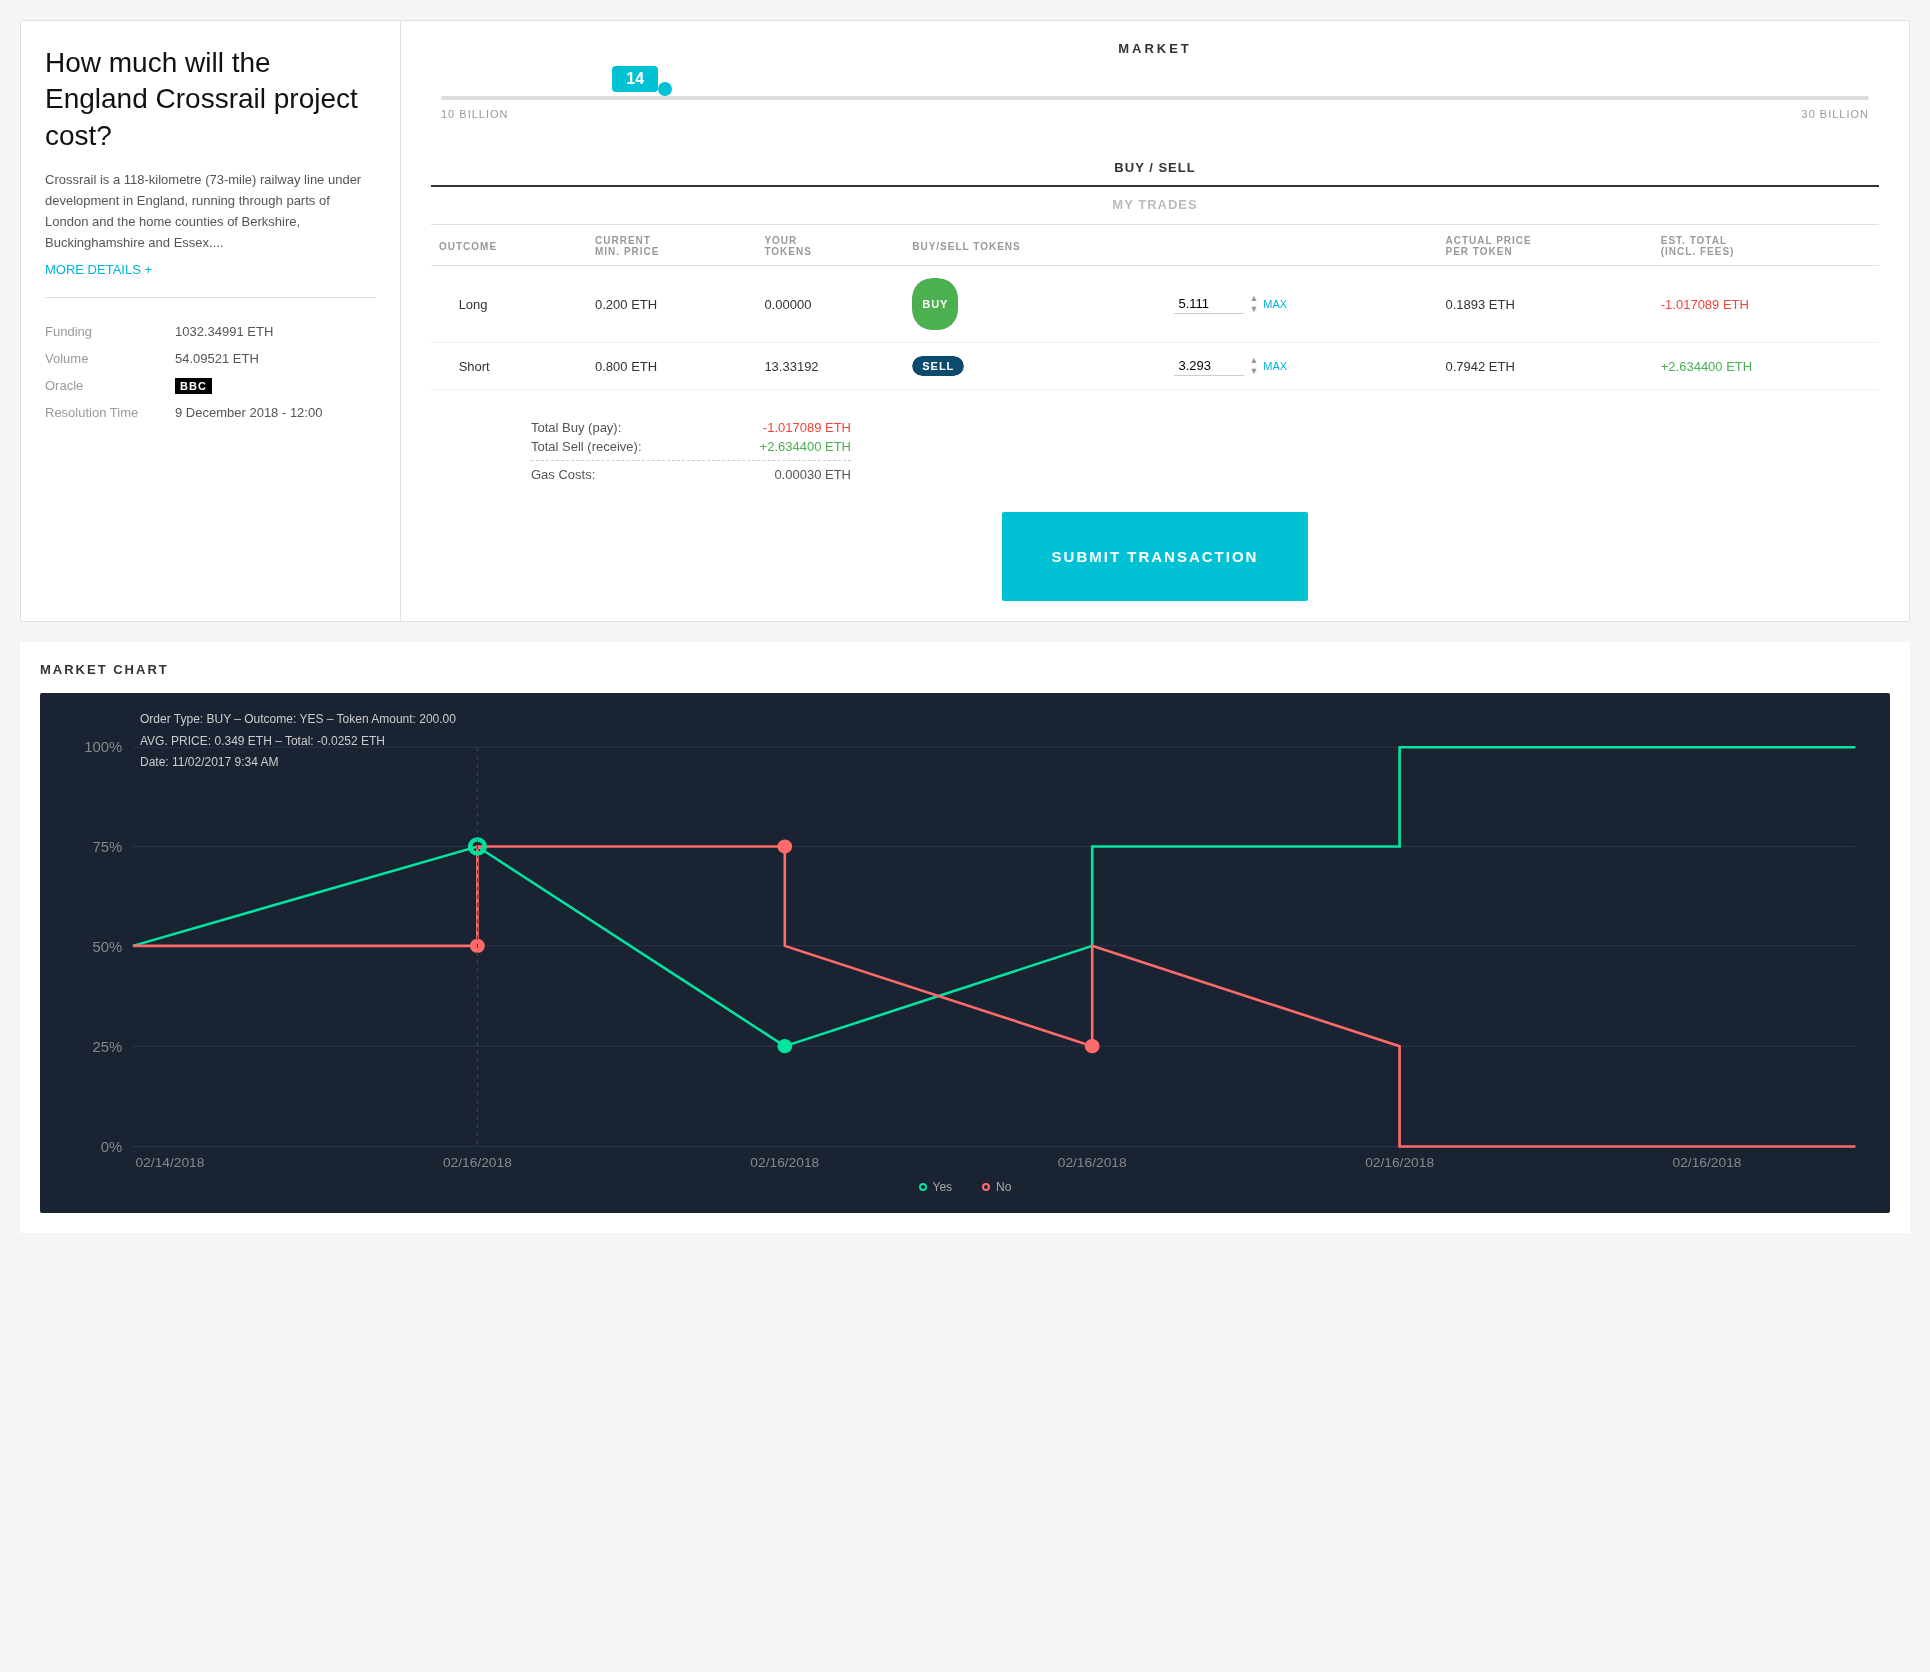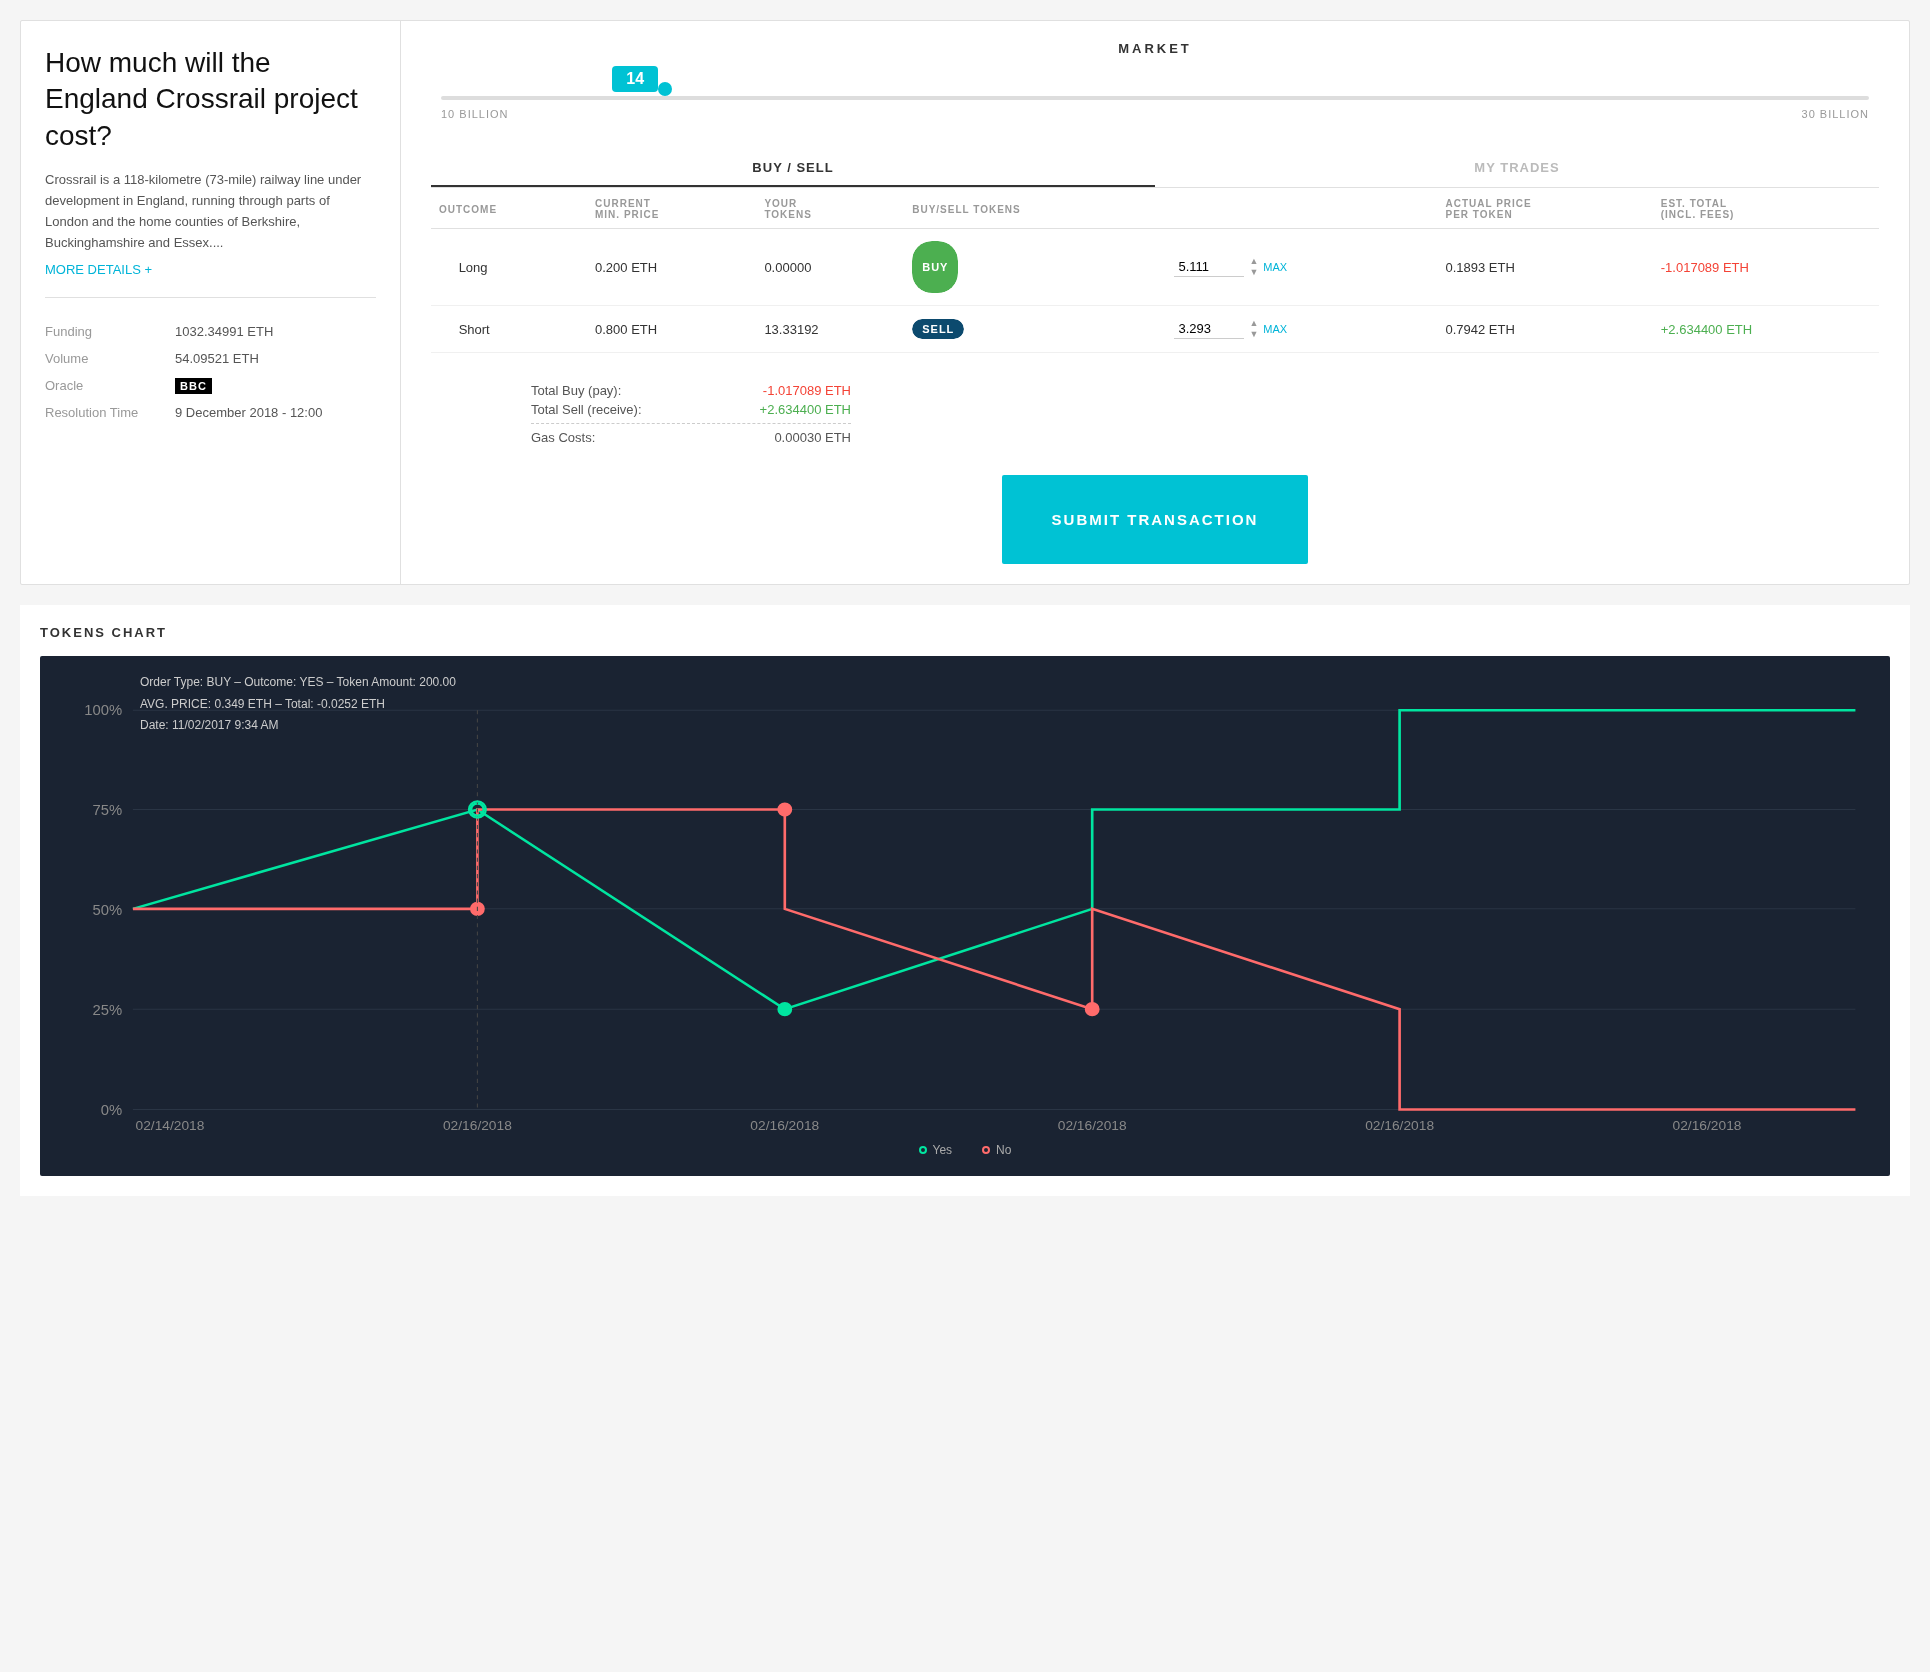--- a/index.html
+++ b/index.html
@@ -133,20 +133,21 @@
       font-size: 11px;
       color: #999;
       letter-spacing: 1px;
     }
 
     
     .tabs-row {
       display: flex;
       border-bottom: 1px solid #e0e0e0;
       margin-bottom: 0;
+      flex-direction: column;
     }
     .tab {
       flex: 1;
       text-align: center;
       padding: 10px;
       font-size: 13px;
       font-weight: 600;
       cursor: pointer;
       letter-spacing: 1px;
       color: #333;
@@ -477,21 +478,21 @@
         <span class="summary-value">0.00030 ETH</span>
       </div>
     </div>
 
     <button class="submit-btn">SUBMIT TRANSACTION</button>
 
   </div>
 </div>
 
 <div class="chart-section">
-  <div class="chart-title">TOKENS CHART</div>
+  <div class="chart-title">MARKET CHART</div>
 
   <div class="chart-area">
     
     <div class="chart-tooltip">
       <div>Order Type: BUY – Outcome: YES – Token Amount: 200.00</div>
       <div>AVG. PRICE: 0.349 ETH – Total: -0.0252 ETH</div>
       <div>Date: 11/02/2017 9:34 AM</div>
     </div>
 
     

